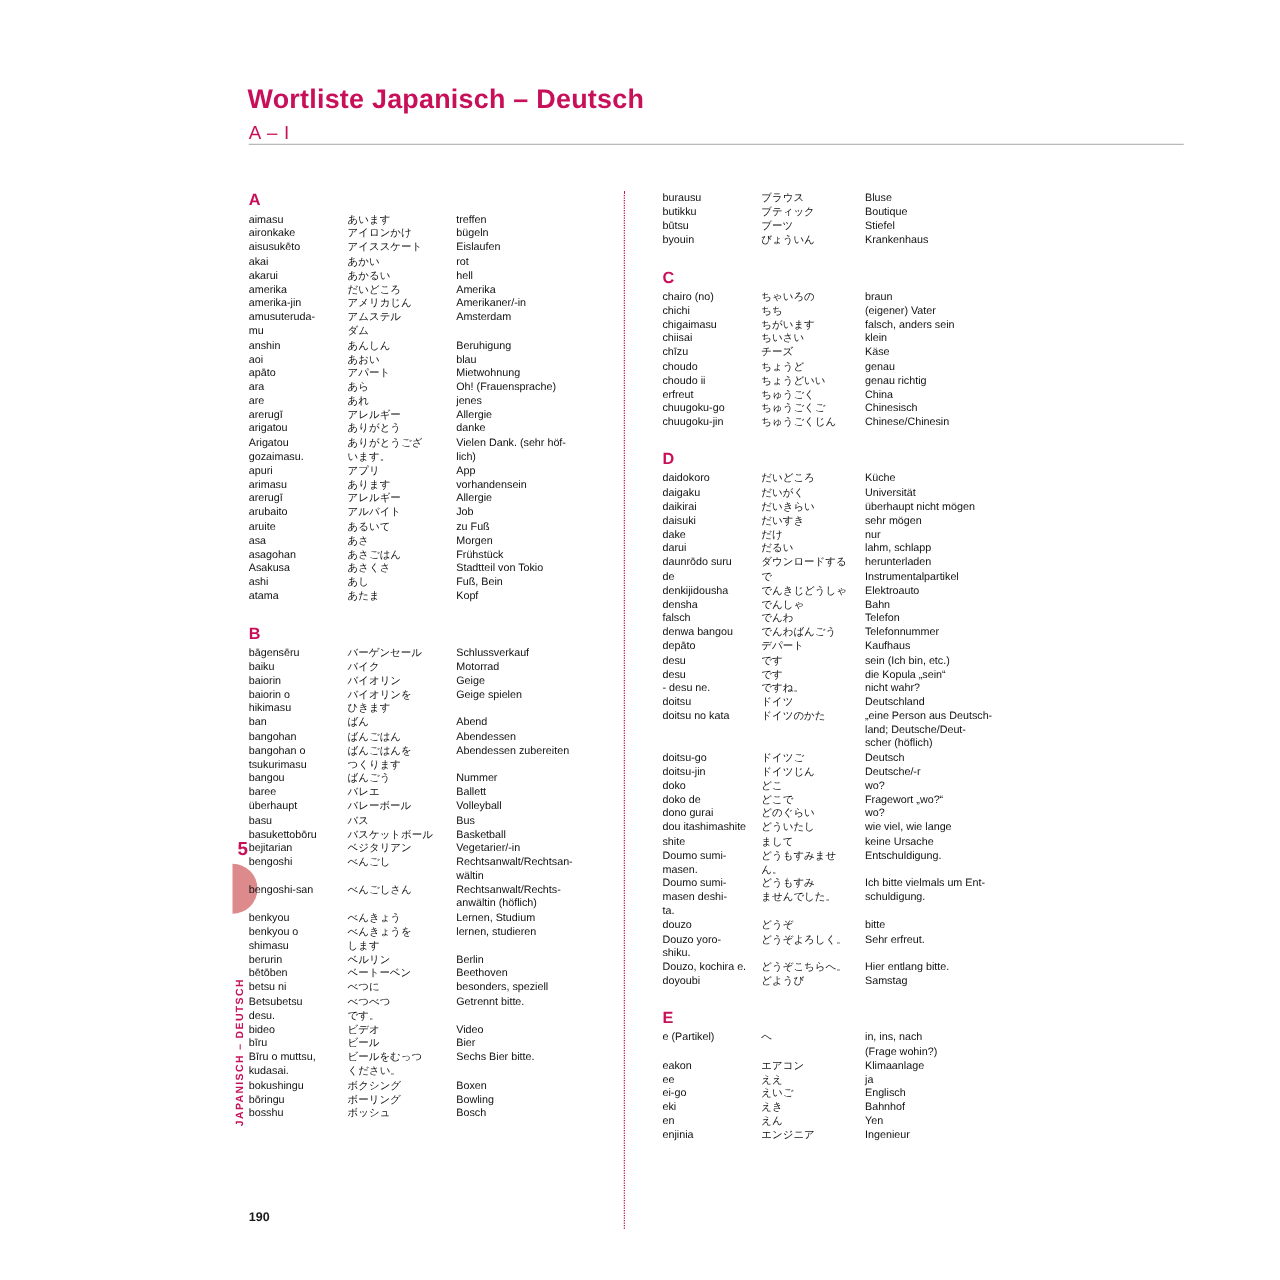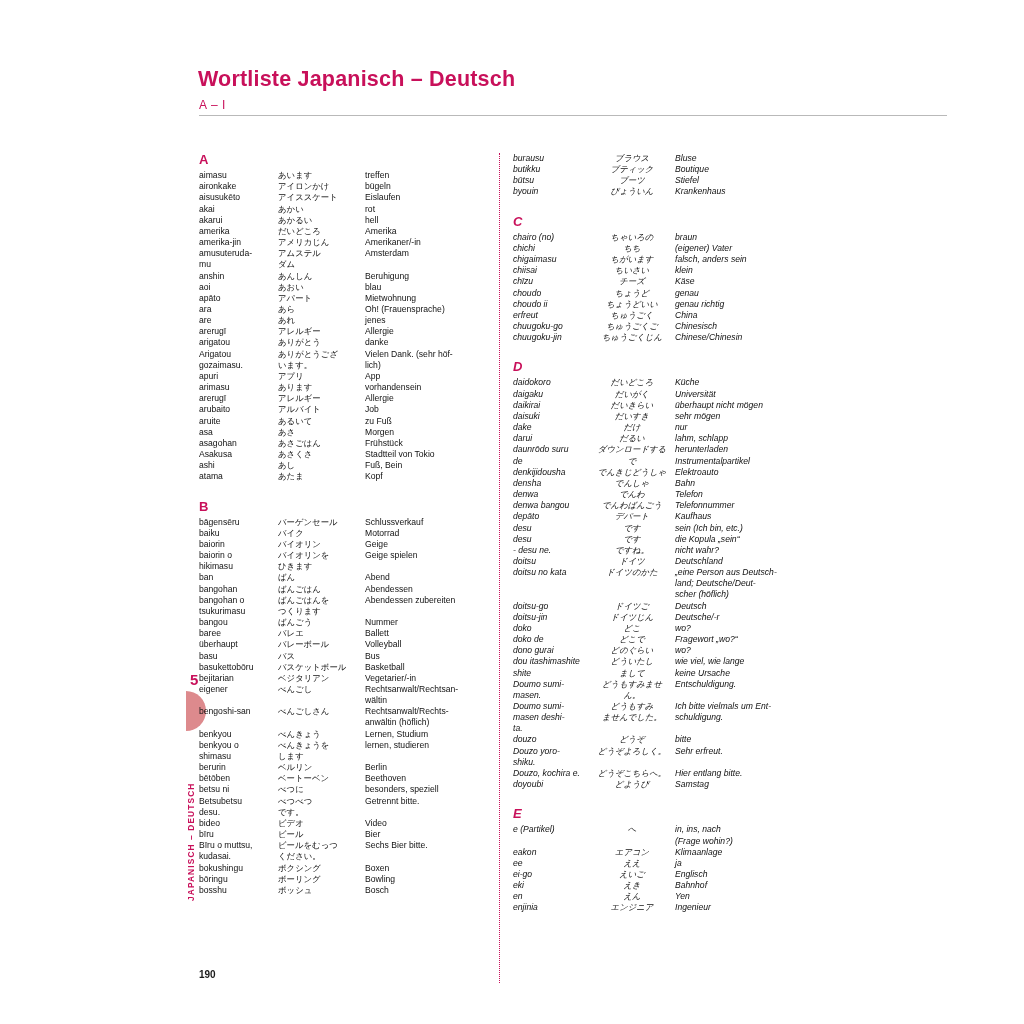--- a/index.html
+++ b/index.html
@@ -27,21 +27,21 @@
     top: 26px;
     font-size: 21.5px;
     font-weight: bold;
     color: #c8105a;
     letter-spacing: 0.2px;
   }
   .subtitle {
     position: absolute;
     left: 199px;
     top: 57px;
-    font-size: 12px;
+    font-size: 15px;
     color: #c8105a;
     letter-spacing: 0.6px;
   }
   .rule {
     position: absolute;
     left: 199px;
     top: 74px;
     width: 748px;
     height: 1px;
     background: #b9b9b9;
@@ -87,21 +87,21 @@
     color: #1a1a1a;
   }
   
   .col {
     position: absolute;
     top: 112px;
     font-size: 8.6px;
     color: #111;
   }
   .col-left { left: 199px; width: 290px; }
-  .col-right { left: 513px; width: 300px; font-style: italic; }
+  .col-right { left: 530px; width: 300px; }
 
   .dotline {
     position: absolute;
     left: 499px;
     top: 112px;
     width: 0;
     height: 830px;
     border-left: 1.6px dotted #c8105a;
   }
 
@@ -116,21 +116,21 @@
 
   .entry {
     display: flex;
     line-height: 11.15px;
     align-items: flex-start;
   }
   .c1 { width: 76px; flex: 0 0 76px; padding-right: 3px; }
   .c2 { width: 84px; flex: 0 0 84px; padding-right: 3px; }
   .c3 { flex: 1 1 auto; }
   .col-right .c1 { width: 76px; flex: 0 0 76px; }
-  .col-right .c2 { width: 80px; flex: 0 0 80px; text-align: center; }
+  .col-right .c2 { width: 80px; flex: 0 0 80px; }
 
   .jp {
     font-family: "DejaVu Sans", sans-serif;
     font-size: 8.4px;
   }
 </style>
 </head>
 <body>
 
 <div class="page">
@@ -358,21 +358,21 @@
         <div class="c1">basukettobōru</div>
         <div class="c2 jp">バスケットボール</div>
         <div class="c3">Basketball</div>
       </div>
       <div class="entry">
         <div class="c1">bejitarian</div>
         <div class="c2 jp">ベジタリアン</div>
         <div class="c3">Vegetarier/-in</div>
       </div>
       <div class="entry">
-        <div class="c1">eigener</div>
+        <div class="c1">bengoshi</div>
         <div class="c2 jp">べんごし</div>
         <div class="c3">Rechtsanwalt/Rechtsan-</div>
       </div>
       <div class="entry">
         <div class="c1"></div>
         <div class="c2 jp"></div>
         <div class="c3">wältin</div>
       </div>
       <div class="entry">
         <div class="c1">bengoshi-san</div>
@@ -579,21 +579,21 @@
         <div class="c1">denkijidousha</div>
         <div class="c2 jp">でんきじどうしゃ</div>
         <div class="c3">Elektroauto</div>
       </div>
       <div class="entry">
         <div class="c1">densha</div>
         <div class="c2 jp">でんしゃ</div>
         <div class="c3">Bahn</div>
       </div>
       <div class="entry">
-        <div class="c1">denwa</div>
+        <div class="c1">falsch</div>
         <div class="c2 jp">でんわ</div>
         <div class="c3">Telefon</div>
       </div>
       <div class="entry">
         <div class="c1">denwa bangou</div>
         <div class="c2 jp">でんわばんごう</div>
         <div class="c3">Telefonnummer</div>
       </div>
       <div class="entry">
         <div class="c1">depāto</div>

